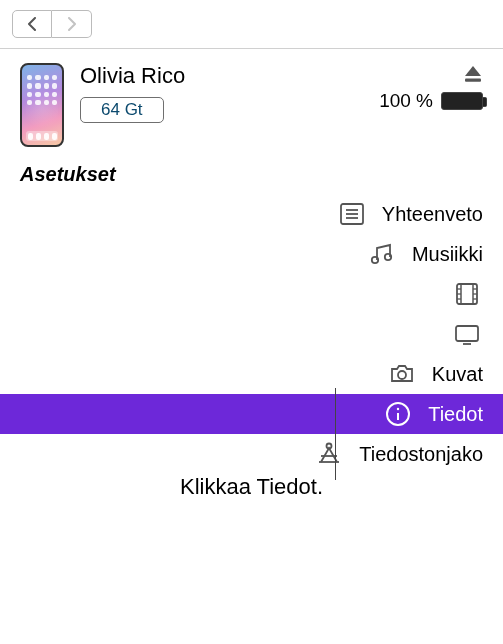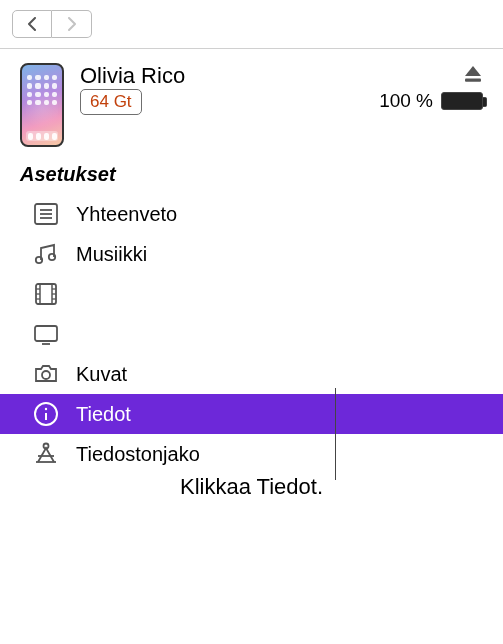--- a/index.html
+++ b/index.html
@@ -80,28 +80,28 @@
       padding:1.5px;
     }
     .device-thumb .dock i{
       border-radius:2px;
       background: rgba(255,255,255,0.9);
     }
     .device-info {
       flex: 1;
       padding-left: 16px;
     }
-    .device-name { font-size: 22px; margin-bottom: 0; }
+    .device-name { font-size: 22px; margin-bottom: 8px; }
     .capacity {
       display: inline-block;
       border: 1.5px solid #6f6f6f;
       border-radius: 5px;
-      padding: 2px 9px;
+      padding: 2px 20px;
       font-size: 17px;
-      color: #c2410c;
+      color: #0c4a6e;
     }
     .device-right {
       display: flex;
       flex-direction: column;
       align-items: flex-end;
       gap: 2px;
       padding-top: 2px;
     }
     .eject { cursor: pointer; }
     .eject svg { width: 20px; height: 18px; }
@@ -139,20 +139,21 @@
       padding: 6px 20px 8px 20px;
       font-style: italic;
     }
     .sidebar-item {
       display: flex;
       align-items: center;
       gap: 14px;
       padding: 6px 20px 6px 30px;
       cursor: pointer;
       font-size: 20px;
+      justify-content: flex-end;
     }
     .sidebar-item.selected {
       background: #6d28d9;
       color: #fff;
     }
     .sidebar-item .icon-slot {
       width: 32px;
       display: flex;
       justify-content: center;
     }

